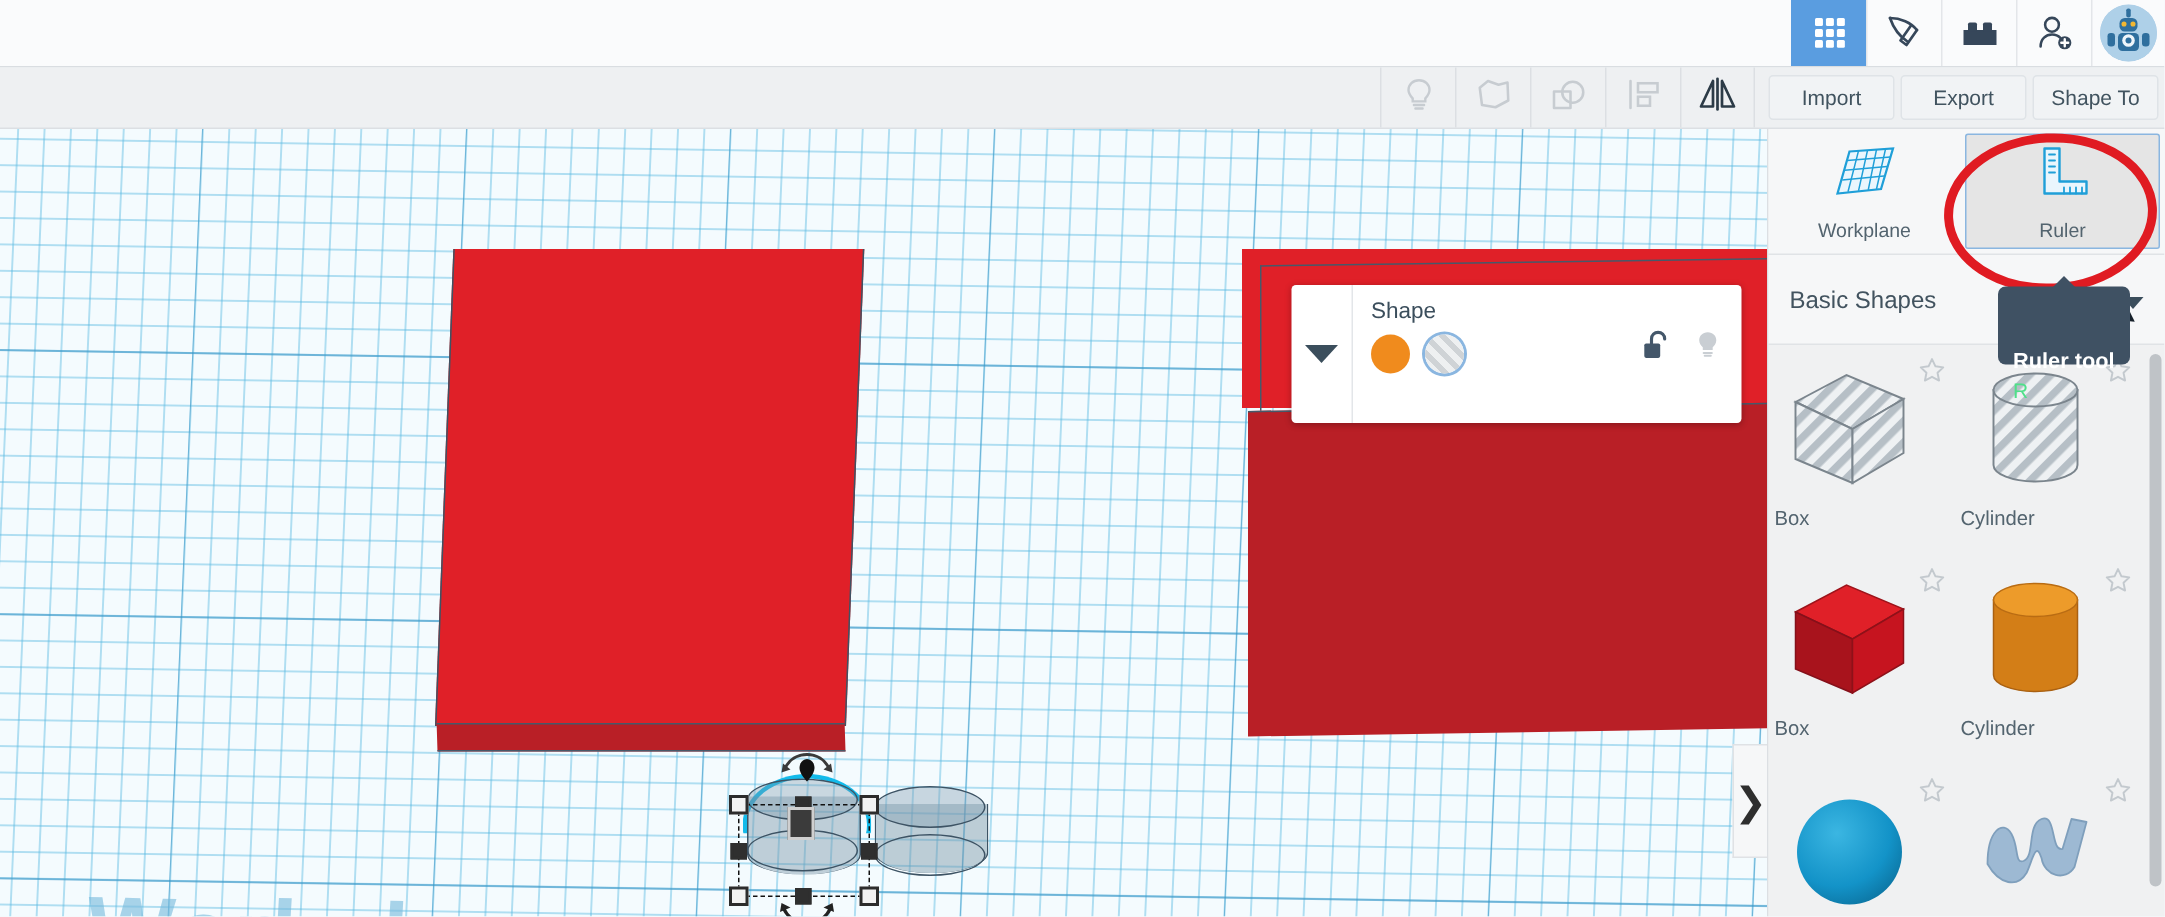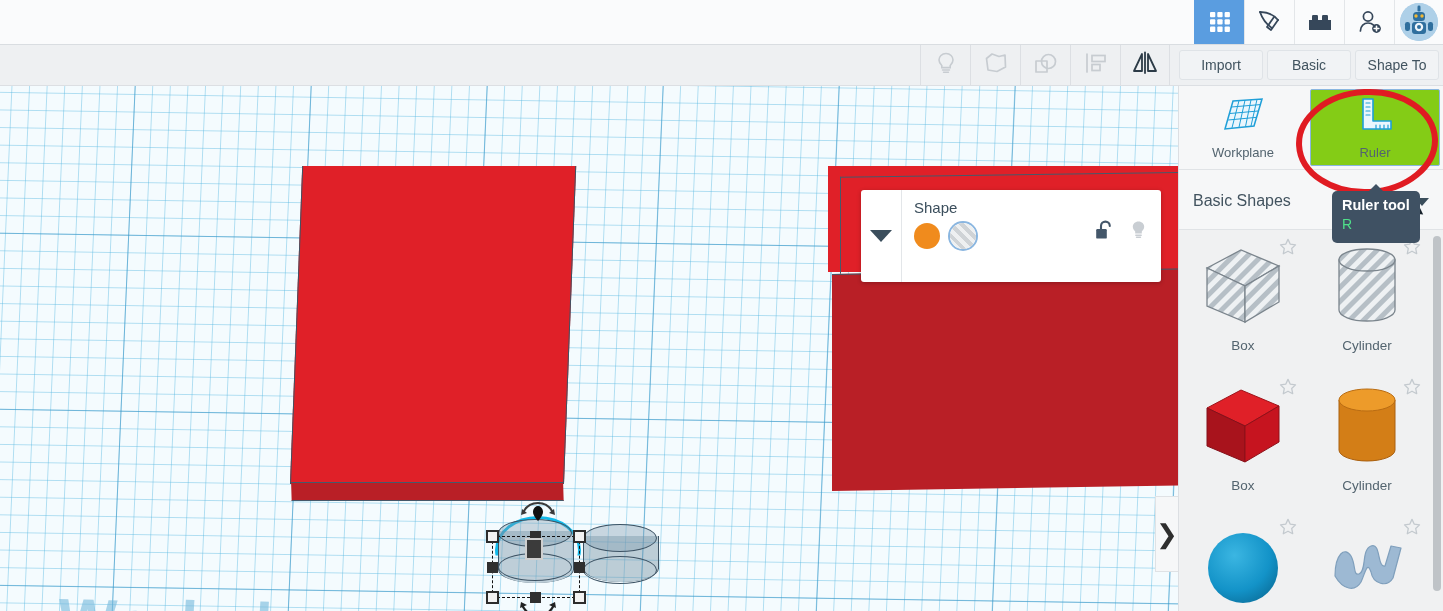--- a/index.html
+++ b/index.html
@@ -192,21 +192,21 @@
     position:absolute;left:1178px;top:86px;width:265px;height:525px;
     background:#f0f1f2;border-left:1px solid #dcdfe3;box-sizing:border-box;
   }
   .rp-tools{
     display:flex;height:83px;background:#f6f7f8;border-bottom:1px solid #e0e3e6;
   }
   .rp-tool{
     flex:1;display:flex;flex-direction:column;align-items:center;justify-content:center;
     gap:4px;cursor:pointer;box-sizing:border-box;position:relative;
   }
-  .rp-tool.selected{border:1px solid #8ab6e0;background:#84cc16;border-radius:2px;margin:3px;}
+  .rp-tool.selected{border:1px solid #8ab6e0;background:#e5e5e5;border-radius:2px;margin:3px;}
   .rp-tool .lbl{font-size:13px;color:#53646f;}
 
   .rp-header{
     height:60px;background:#f6f7f8;border-bottom:1px solid #e0e3e6;
     padding:8px 14px 0 14px;box-sizing:border-box;position:relative;
   }
   .rp-sub{font-size:11.5px;color:#8c98a2;line-height:15px;}
   .rp-title{font-size:16px;color:#42535f;line-height:22px;margin-top:12px;}
   .rp-caret{
     position:absolute;right:14px;top:28px;width:0;height:0;
@@ -214,21 +214,21 @@
     border-top:8px solid #3b4e5c;
   }
 
   .rp-grid{
     position:absolute;left:0;top:144px;width:265px;height:381px;
     overflow:hidden;background:#f0f1f2;
   }
   .rp-row{display:flex;}
   .rp-cell{
     width:120px;height:140px;margin:0 0 0 4px;position:relative;
-    display:flex;flex-direction:column;align-items:center;justify-content:flex-start;
+    display:flex;flex-direction:column;justify-content:flex-start;
     cursor:pointer;
   }
   .rp-cell .thumb{width:100px;height:100px;position:relative;margin-top:6px;}
   .rp-cell .name{font-size:13.5px;color:#53646f;margin-top:2px;}
   .star{
     position:absolute;right:6px;top:8px;width:18px;height:18px;
   }
   .rp-scroll{
     position:absolute;right:2px;top:150px;width:8px;height:355px;
     background:#bfc3c7;border-radius:4px;
@@ -238,21 +238,21 @@
   .annot{
     position:absolute;left:1295px;top:88px;width:148px;height:112px;
     pointer-events:none;
   }
   
   .tooltip{
     position:absolute;left:1332px;top:191px;width:88px;height:52px;
     background:#3f5163;border-radius:5px;color:#fff;
     padding:5px 10px;box-sizing:border-box;
   }
-  .tooltip .t1{font-size:14.5px;font-weight:bold;line-height:19px;}
+  .tooltip .t1{font-size:14.5px;font-weight:bold;line-height:19px;margin-top:36px;}
   .tooltip .t2{font-size:14px;color:#4fe08a;line-height:19px;}
   .tooltip:before{
     content:"";position:absolute;left:36px;top:-7px;
     border-left:8px solid transparent;border-right:8px solid transparent;
     border-bottom:8px solid #3f5163;
   }
   .tt-caret{
     position:absolute;left:1415px;top:207px;width:0;height:0;
     border-left:9px solid #17212b;border-top:5px solid transparent;
     border-bottom:5px solid transparent;transform:rotate(35deg);
@@ -409,21 +409,21 @@
             <path d="M17 3 L17 20 L25 20 Z"></path>
             <path d="M14 1.5 L14 22" stroke-linecap="round"></path>
           </svg>
         </span>
       </div>
 
     </div>
 
     <div class="sb-actions">
       <div class="sb-action">Import</div>
-      <div class="sb-action">Basic</div>
+      <div class="sb-action">Export</div>
       <div class="sb-action">Shape To</div>
     </div>
   </div>
 
   <div class="canvas">
     <div class="workplane-wrap">
       <div class="workplane"></div>
       <div class="wp-label">Workplane</div>
 
       <div class="red-box-a">

